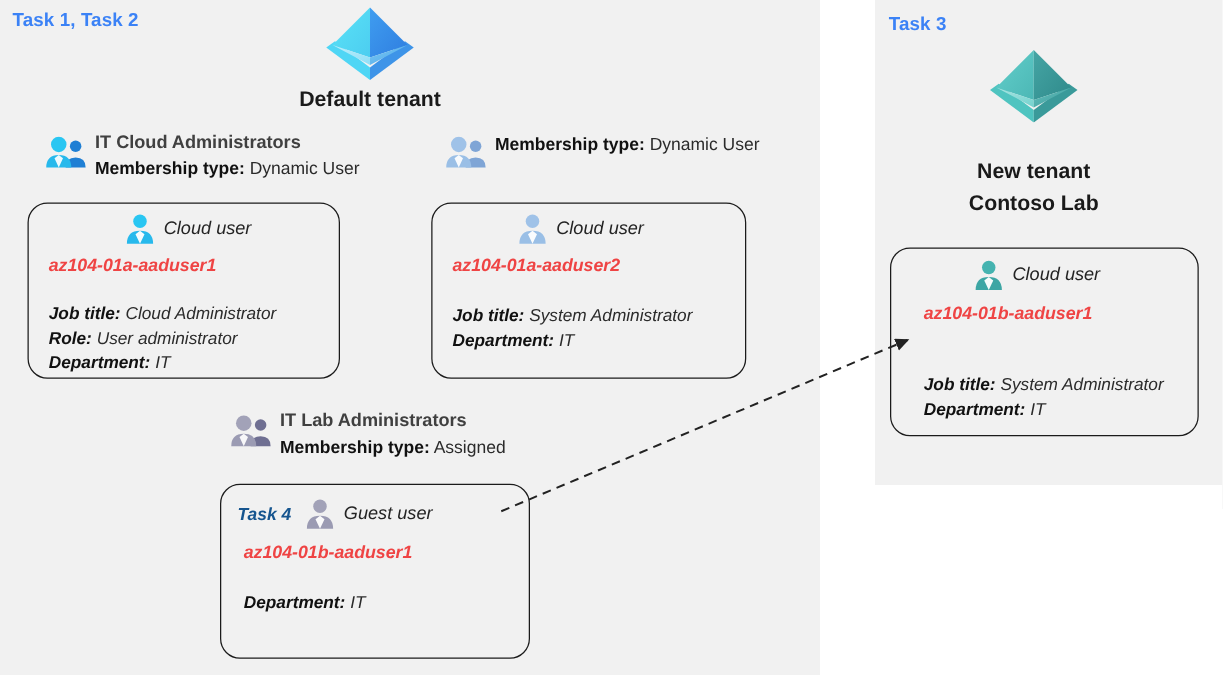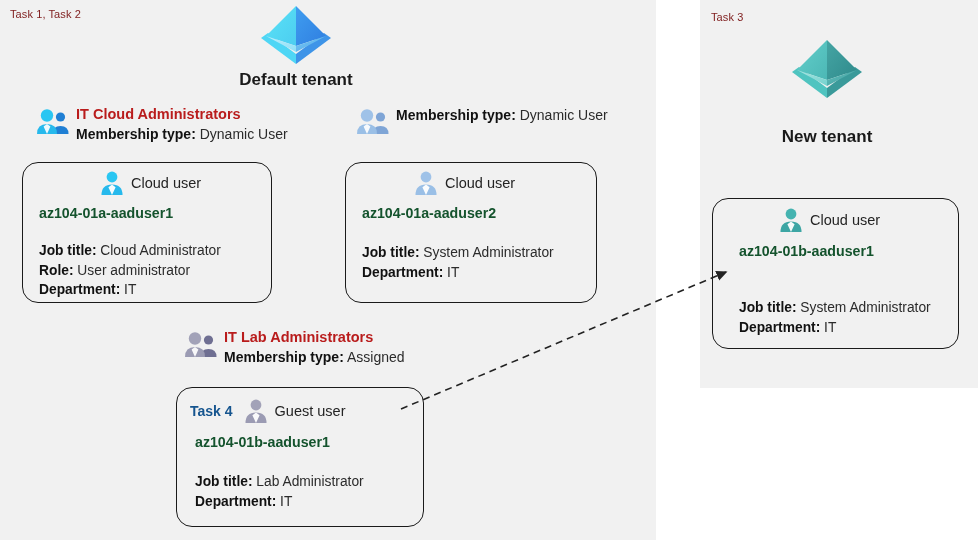--- a/index.html
+++ b/index.html
@@ -10,23 +10,23 @@
     position:relative;
     overflow:hidden;
     -webkit-font-smoothing:antialiased;
   }
   .panel{position:absolute;background:#f1f1f1;}
   #panel-left{left:0;top:0;width:656px;height:540px;}
   #panel-right{left:700px;top:0;width:278px;height:388px;}
 
   .tasklabel{
     position:absolute;
-    color:#7f1d1d;
-    font-weight:normal;
-    font-size:11px;
+    color:#3b82f6;
+    font-weight:bold;
+    font-size:15px;
     letter-spacing:.1px;
     white-space:nowrap;
   }
 
   
   .tenant-icon{position:absolute;width:78px;height:62px;}
   .tenant-title{
     position:absolute;
     font-weight:bold;
     font-size:17px;
@@ -34,52 +34,53 @@
     white-space:nowrap;
     text-align:center;
   }
   .tenant-title.two-line{line-height:26px;text-align:center;}
 
   
   .grp{position:absolute;}
   .grp-icon{position:absolute;width:34px;height:26px;left:0;top:4px;}
   .grp-text{position:absolute;left:40px;top:0;white-space:nowrap;}
   .grp-name{
-    font-weight:bold;font-size:14.5px;color:#b91c1c;
+    font-weight:bold;font-size:14.5px;color:#404040;
     line-height:19px;white-space:nowrap;
   }
   .grp-member{
     font-size:14px;color:#2b2b2b;line-height:21px;white-space:nowrap;
   }
   .grp-member b{color:#111;font-weight:bold;}
 
   
   .card{
     position:absolute;
     border:1.4px solid #1b1b1b;
     border-radius:16px;
     background:transparent;
     box-sizing:border-box;
+    font-style:italic;
   }
   .card-head{
     position:absolute;
     display:flex;
     align-items:center;
     white-space:nowrap;
   }
   .card-head .u-icon{width:26px;height:26px;flex:0 0 26px;}
   .card-head .u-label{
     font-size:14.5px;color:#242424;margin-left:6px;
   }
   .card-head .tasktag{
     color:#16558f;font-weight:bold;font-size:14px;margin-right:10px;
   }
   .card-name{
     position:absolute;
-    font-weight:bold;font-size:14.2px;color:#14532d;white-space:nowrap;
+    font-weight:bold;font-size:14.2px;color:#ef4444;white-space:nowrap;
   }
   .card-props{
     position:absolute;
     font-size:13.8px;color:#2b2b2b;line-height:19.5px;white-space:nowrap;
   }
   .card-props b{color:#111;font-weight:bold;}
 
   #arrow-layer{position:absolute;left:0;top:0;width:978px;height:540px;pointer-events:none;}
 </style>
 </head>
@@ -146,20 +147,21 @@
     <polygon points="39,62 4,36 11,31 39,52" fill="#4fc4c0"></polygon>
     <polygon points="39,62 74,36 67,31 39,52" fill="#3a9a9a"></polygon>
     <polygon points="39,4 9,34 39,44" fill="url(#tl1)"></polygon>
     <polygon points="39,4 69,34 39,44" fill="url(#tl2)"></polygon>
     <polygon points="39,44 9,34 39,50" fill="url(#tl3)"></polygon>
     <polygon points="39,44 69,34 39,50" fill="url(#tl4)"></polygon>
   </svg>
 </div>
 <div class="tenant-title two-line" style="left:727px;top:124px;width:200px;">
   <div>New  tenant</div>
+  <div>Contoso Lab</div>
 </div>
 
 <div class="grp" style="left:36px;top:105px;">
   <div class="grp-icon">
     <svg viewBox="0 0 34 26" width="34" height="26" aria-hidden="true">
       <circle cx="24.5" cy="8" r="4.6" fill="#1f7fd4"></circle>
       <path d="M16.5 25 q0-8 8-8 q8 0 8 8 z" fill="#1f7fd4"></path>
       <circle cx="11" cy="6.5" r="6.2" fill="#29c6f2"></circle>
       <path d="M1 25 q0-10 10-10 q10 0 10 10 z" fill="#27b9ec"></path>
       <path d="M11 15 l-3.4 2.6 L11 25 l3.4-7.4 z" fill="#ffffff" opacity="0.92"></path>
@@ -271,24 +273,20 @@
         <circle cx="13" cy="7" r="5.4" fill="#a2a2b8"></circle>
         <path d="M2.5 25 q0-10.5 10.5-10.5 q10.5 0 10.5 10.5 z" fill="#9b9bb3"></path>
         <path d="M13 14.5 l-3.6 2.8 L13 25 l3.6-7.7 z" fill="#ffffff" opacity="0.95"></path>
       </svg>
     </span>
     <span class="u-label">Guest user</span>
   </div>
   <div class="card-name" style="left:18px;top:46px;">az104-01b-aaduser1</div>
   <div class="card-props" style="left:18px;top:84px;">
     <div>
-      <b>Job title:</b>
-      <span>Lab Administrator</span>
-    </div>
-    <div>
       <b>Department:</b>
       <span>IT</span>
     </div>
   </div>
 </div>
 
 <div class="card" style="left:712px;top:198px;width:247px;height:151px;">
   <div class="card-head" style="left:65px;top:8px;">
     <span class="u-icon">
       <svg viewBox="0 0 26 26" width="26" height="26" aria-hidden="true">

